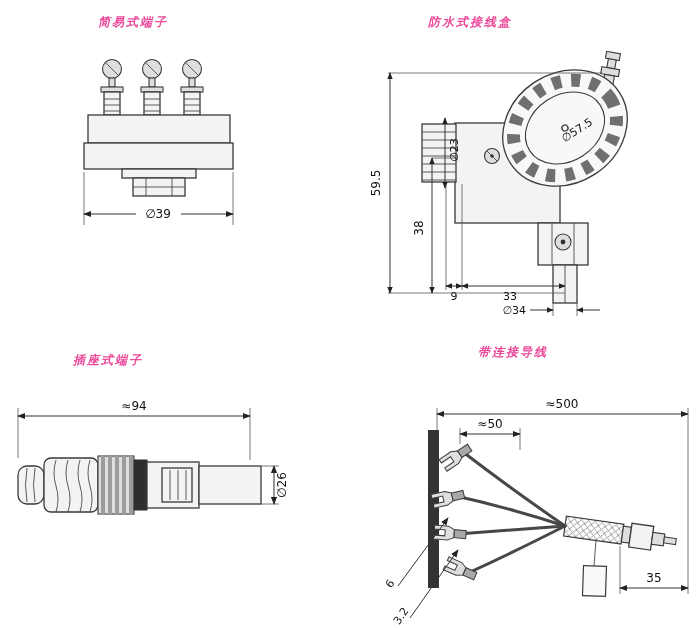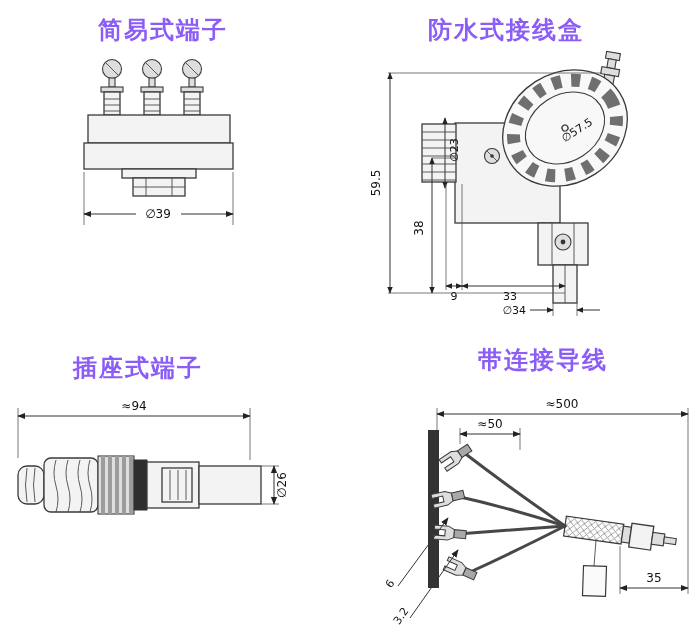--- a/index.html
+++ b/index.html
@@ -1,18 +1,18 @@
 <!DOCTYPE html>
 <html><head>
 <meta charset="utf-8">
 <style>
   html,body{margin:0;padding:0;}
   body{width:700px;height:628px;background:#ffffff;font-family:"DejaVu Sans","Liberation Sans",sans-serif;position:relative;overflow:hidden;}
   .stage{position:absolute;inset:0;background:#fff;}
-  .title{position:absolute;font-size:24px;font-weight:600;color:#8b5cf6;letter-spacing:2px;white-space:nowrap;}
+  .title{position:absolute;font-size:12px;font-weight:600;color:#ec4899;letter-spacing:2px;white-space:nowrap;font-style:italic;}
   svg{position:absolute;overflow:visible;}
   .out{fill:none;stroke:#3a3a3a;stroke-width:1.3;}
   .fillL{fill:#f3f3f3;stroke:#3a3a3a;stroke-width:1.3;}
   .fillM{fill:#dedede;stroke:#3a3a3a;stroke-width:1.1;}
   .fillD{fill:#2e2e2e;stroke:#2e2e2e;}
   .thin{stroke:#4a4a4a;stroke-width:0.9;fill:none;}
   .dim{stroke:#333;stroke-width:1;fill:none;}
   .ext{stroke:#555;stroke-width:0.8;fill:none;}
   .dimtxt{font-size:12px;fill:#111;}
   .dimtxt-s{font-size:11px;fill:#111;}

